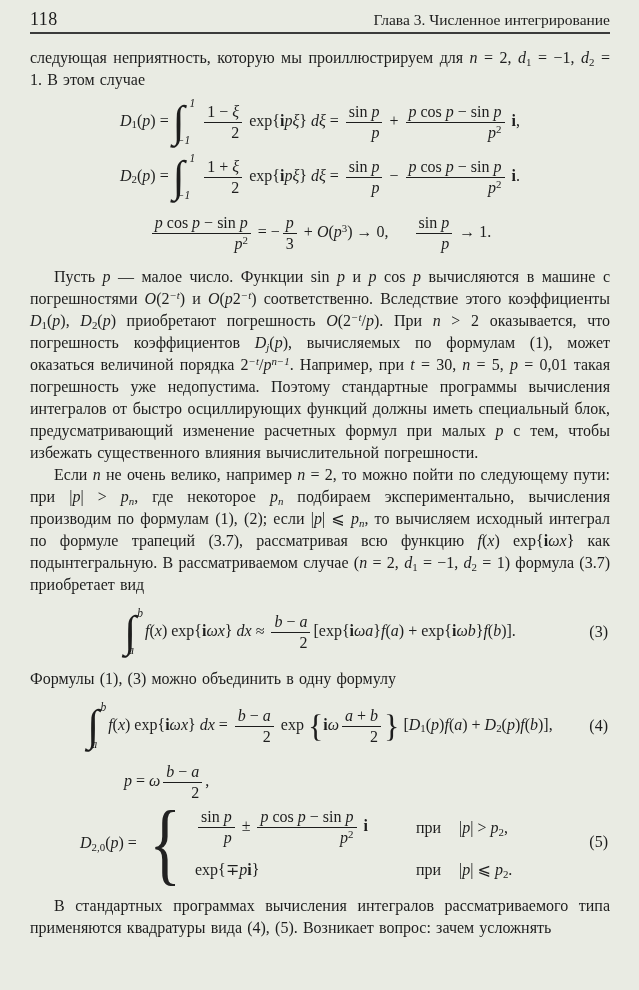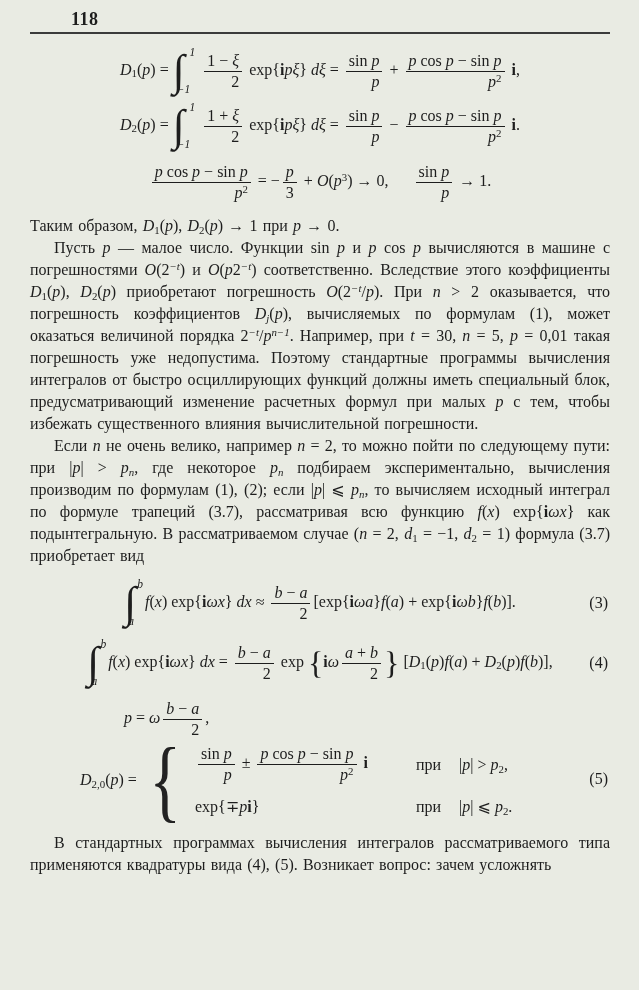--- a/index.html
+++ b/index.html
@@ -3,21 +3,21 @@
 <meta charset="utf-8">
 <style>
   html,body{margin:0;padding:0;}
   body{
     width:639px;height:990px;overflow:hidden;
     background:#e9ebe3;color:#1d1d1d;
     font-family:"Liberation Serif","DejaVu Serif",serif;
   }
   .page{box-sizing:border-box;width:639px;height:990px;padding:9px 29px 0 30px;}
   .hdr{display:flex;justify-content:space-between;align-items:baseline;}
-  .pagenum{font-size:18px;font-weight:bold;letter-spacing:0.5px;margin-left:41px;}
+  .pagenum{font-size:18px;font-weight:normal;letter-spacing:0.5px;}
   .chapter{font-size:15.5px;}
   .rule{border-bottom:2.2px solid #3b3b3b;margin-top:2px;margin-bottom:13px;}
   p.body{margin:0;font-size:16px;line-height:22px;text-align:justify;word-spacing:1.2px;}
   p.ind{text-indent:24px;}
   .mi{font-style:italic;}
   .bi{font-weight:bold;}
   sub,sup{font-size:68%;line-height:0;}
   sub{vertical-align:-0.25em;}
   sup{vertical-align:0.5em;}
   .frac{display:inline-block;text-align:right;vertical-align:middle;margin:0 3px;}
@@ -40,23 +40,25 @@
   .cgrid{display:inline-grid;grid-template-columns:max-content max-content;column-gap:48px;row-gap:12px;align-items:center;}
   .eqnum5{top:26px;transform:none;}
 </style>
 </head>
 <body>
 
 <div class="page">
 
   <div class="hdr">
     <span class="pagenum">118</span>
+    <span class="chapter">Глава 3. Численное интегрирование</span>
   </div>
   <div class="rule"></div>
 
+  <p class="body"><span class="rm">следующая неприятность, которую мы проиллюстрируем для </span><span class="mi">n</span><span class="rm"> = 2, </span><span class="mi">d</span><sub>1</sub><span class="rm"> = −1, </span><span class="mi">d</span><sub>2</sub><span class="rm"> = 1. В этом случае</span></p>
 
   <div class="eqgroup">
     <div class="eq">
       <span class="eqline"><span class="mi">D</span><sub>1</sub><span class="rm">(</span><span class="mi">p</span><span class="rm">) = </span><span class="intgrl"><span class="isign">∫</span><span class="ilims">
               <span class="isup">1</span>
               <span class="isub">−1</span>
             </span></span><span class="frac"><span class="fnum"><span class="rm">1 − </span><span class="mi">ξ</span></span><span class="fden"><span class="rm">2</span></span></span><span class="rm"> exp{</span><span class="bi">i</span><span class="mi">pξ</span><span class="rm">} </span><span class="mi">dξ</span><span class="rm"> = </span><span class="frac"><span class="fnum"><span class="rm">sin </span><span class="mi">p</span></span><span class="fden"><span class="mi">p</span></span></span><span class="rm"> + </span><span class="frac"><span class="fnum"><span class="mi">p</span><span class="rm"> cos </span><span class="mi">p</span><span class="rm"> − sin </span><span class="mi">p</span></span><span class="fden"><span class="mi">p</span><sup>2</sup></span></span><span class="rm"> </span><span class="bi">i</span><span class="rm">,</span></span>
     </div>
     <div class="eq">
       <span class="eqline"><span class="mi">D</span><sub>2</sub><span class="rm">(</span><span class="mi">p</span><span class="rm">) = </span><span class="intgrl"><span class="isign">∫</span><span class="ilims">
@@ -64,34 +66,34 @@
               <span class="isub">−1</span>
             </span></span><span class="frac"><span class="fnum"><span class="rm">1 + </span><span class="mi">ξ</span></span><span class="fden"><span class="rm">2</span></span></span><span class="rm"> exp{</span><span class="bi">i</span><span class="mi">pξ</span><span class="rm">} </span><span class="mi">dξ</span><span class="rm"> = </span><span class="frac"><span class="fnum"><span class="rm">sin </span><span class="mi">p</span></span><span class="fden"><span class="mi">p</span></span></span><span class="rm"> − </span><span class="frac"><span class="fnum"><span class="mi">p</span><span class="rm"> cos </span><span class="mi">p</span><span class="rm"> − sin </span><span class="mi">p</span></span><span class="fden"><span class="mi">p</span><sup>2</sup></span></span><span class="rm"> </span><span class="bi">i</span><span class="rm">.</span></span>
     </div>
   </div>
 
 
   <div class="eq">
     <span class="eqline"><span class="frac"><span class="fnum"><span class="mi">p</span><span class="rm"> cos </span><span class="mi">p</span><span class="rm"> − sin </span><span class="mi">p</span></span><span class="fden"><span class="mi">p</span><sup>2</sup></span></span><span class="rm"> = −</span><span class="frac"><span class="fnum"><span class="mi">p</span></span><span class="fden"><span class="rm">3</span></span></span><span class="rm"> + </span><span class="mi">O</span><span class="rm">(</span><span class="mi">p</span><sup>3</sup><span class="rm">) → 0,</span><span style="display: inline-block; width: 24px;"></span><span class="frac"><span class="fnum"><span class="rm">sin </span><span class="mi">p</span></span><span class="fden"><span class="mi">p</span></span></span><span class="rm"> → 1.</span></span>
   </div>
 
-  <p class="body"><span class="rm">Таким образом, </span><span class="mi">D</span><sub>1</sub><span class="rm">(</span><span class="mi">p</span><span class="rm">), </span><span class="mi">D</span><sub>2</sub><span class="rm">(</span><span class="mi">p</span><span class="rm">) → 1 при </span><span class="mi">p</span><span class="rm"> → 0.</span></p>
 
   <p class="body ind"><span class="rm">Пусть </span><span class="mi">p</span><span class="rm"> — малое число. Функции sin </span><span class="mi">p</span><span class="rm"> и </span><span class="mi">p</span><span class="rm"> cos </span><span class="mi">p</span><span class="rm"> вычисляются в машине с погрешностями </span><span class="mi">O</span><span class="rm">(2</span><sup class="mi">−t</sup><span class="rm">) и </span><span class="mi">O</span><span class="rm">(</span><span class="mi">p</span><span class="rm">2</span><sup class="mi">−t</sup><span class="rm">) соответственно. Вследствие этого коэффициенты </span><span class="mi">D</span><sub>1</sub><span class="rm">(</span><span class="mi">p</span><span class="rm">), </span><span class="mi">D</span><sub>2</sub><span class="rm">(</span><span class="mi">p</span><span class="rm">) приобретают погрешность </span><span class="mi">O</span><span class="rm">(2</span><sup class="mi">−t</sup><span class="rm">/</span><span class="mi">p</span><span class="rm">). При </span><span class="mi">n</span><span class="rm"> &gt; 2 оказывается, что погрешность коэффициентов </span><span class="mi">D</span><sub class="mi">j</sub><span class="rm">(</span><span class="mi">p</span><span class="rm">), вычисляемых по формулам (1), может оказаться величиной порядка 2</span><sup class="mi">−t</sup><span class="rm">/</span><span class="mi">p</span><sup class="mi">n−1</sup><span class="rm">. Например, при </span><span class="mi">t</span><span class="rm"> = 30, </span><span class="mi">n</span><span class="rm"> = 5, </span><span class="mi">p</span><span class="rm"> = 0,01 такая погрешность уже недопустима. Поэтому стандартные программы вычисления интегралов от быстро осциллирующих функций должны иметь специальный блок, предусматривающий изменение расчетных формул при малых </span><span class="mi">p</span><span class="rm"> с тем, чтобы избежать существенного влияния вычислительной погрешности.</span></p>
 
   <p class="body ind"><span class="rm">Если </span><span class="mi">n</span><span class="rm"> не очень велико, например </span><span class="mi">n</span><span class="rm"> = 2, то можно пойти по следующему пути: при |</span><span class="mi">p</span><span class="rm">| &gt; </span><span class="mi">p</span><sub class="mi">n</sub><span class="rm">, где некоторое </span><span class="mi">p</span><sub class="mi">n</sub><span class="rm"> подбираем экспериментально, вычисления производим по формулам (1), (2); если |</span><span class="mi">p</span><span class="rm">| ⩽ </span><span class="mi">p</span><sub class="mi">n</sub><span class="rm">, то вычисляем исходный интеграл по формуле трапеций (3.7), рассматривая всю функцию </span><span class="mi">f</span><span class="rm">(</span><span class="mi">x</span><span class="rm">) exp{</span><span class="bi">i</span><span class="mi">ωx</span><span class="rm">} как подынтегральную. В рассматриваемом случае (</span><span class="mi">n</span><span class="rm"> = 2, </span><span class="mi">d</span><sub>1</sub><span class="rm"> = −1, </span><span class="mi">d</span><sub>2</sub><span class="rm"> = 1) формула (3.7) приобретает вид</span></p>
 
   <div class="eq">
     <span class="eqline"><span class="intgrl"><span class="isign">∫</span><span class="ilims">
             <span class="isup">b</span>
             <span class="isub">a</span>
           </span></span><span class="mi">f</span><span class="rm">(</span><span class="mi">x</span><span class="rm">) exp{</span><span class="bi">i</span><span class="mi">ωx</span><span class="rm">} </span><span class="mi">dx</span><span class="rm"> ≈ </span><span class="frac"><span class="fnum"><span class="mi">b</span><span class="rm"> − </span><span class="mi">a</span></span><span class="fden"><span class="rm">2</span></span></span><span class="rm">[exp{</span><span class="bi">i</span><span class="mi">ωa</span><span class="rm">}</span><span class="mi">f</span><span class="rm">(</span><span class="mi">a</span><span class="rm">) + exp{</span><span class="bi">i</span><span class="mi">ωb</span><span class="rm">}</span><span class="mi">f</span><span class="rm">(</span><span class="mi">b</span><span class="rm">)].</span></span>
     <span class="eqnum">(3)</span>
   </div>
 
+  <p class="body"><span class="rm">Формулы (1), (3) можно объединить в одну формулу</span></p>
 
   <div class="eq">
     <span class="eqline"><span class="intgrl"><span class="isign">∫</span><span class="ilims">
             <span class="isup">b</span>
             <span class="isub">a</span>
           </span></span><span class="mi">f</span><span class="rm">(</span><span class="mi">x</span><span class="rm">) exp{</span><span class="bi">i</span><span class="mi">ωx</span><span class="rm">} </span><span class="mi">dx</span><span class="rm"> = </span><span class="frac"><span class="fnum"><span class="mi">b</span><span class="rm"> − </span><span class="mi">a</span></span><span class="fden"><span class="rm">2</span></span></span><span class="rm"> exp </span><span class="bigbr">{</span><span class="bi">i</span><span class="mi">ω</span><span class="frac"><span class="fnum"><span class="mi">a</span><span class="rm"> + </span><span class="mi">b</span></span><span class="fden"><span class="rm">2</span></span></span><span class="bigbr">}</span><span class="rm"> [</span><span class="mi">D</span><sub>1</sub><span class="rm">(</span><span class="mi">p</span><span class="rm">)</span><span class="mi">f</span><span class="rm">(</span><span class="mi">a</span><span class="rm">) + </span><span class="mi">D</span><sub>2</sub><span class="rm">(</span><span class="mi">p</span><span class="rm">)</span><span class="mi">f</span><span class="rm">(</span><span class="mi">b</span><span class="rm">)],</span></span>
     <span class="eqnum">(4)</span>
   </div>
 
 

